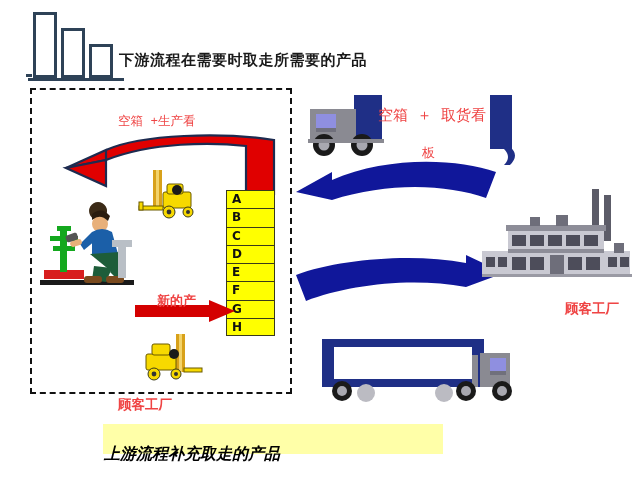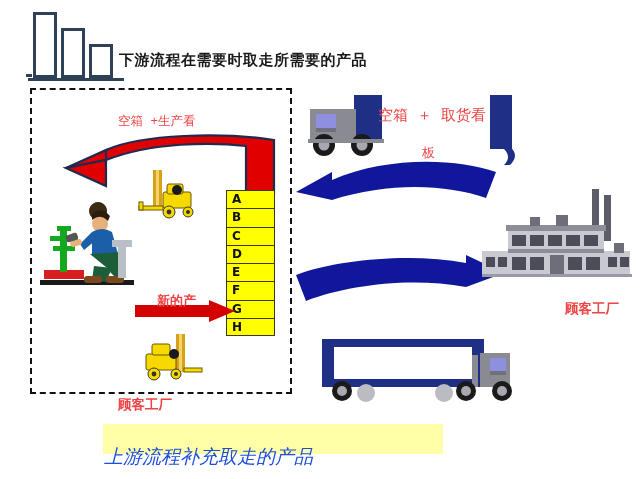--- a/index.html
+++ b/index.html
@@ -34,21 +34,21 @@
     left:119px;top:51px;width:330px;
     font-family:"DejaVu Sans","Liberation Sans",sans-serif;
     font-size:15px;font-weight:bold;color:#1a1a1a;letter-spacing:.5px;
     white-space:nowrap;
   }
   .bottom-band{
     left:103px;top:424px;width:340px;height:30px;background:#ffffa8;
   }
   .bottom-headline{
     left:104px;top:444px;width:360px;
-    font-size:19px;font-weight:normal;color:#1d4ed8;font-style:italic;
+    font-size:16px;font-weight:bold;color:#000000;font-style:italic;
     white-space:nowrap;
   }
 
   
   .lbl{font-size:12.5px;color:#ef4444;white-space:nowrap;font-weight:500;font-family:Liberation Mono, monospace;}
   .lbl-empty-prod{left:118px;top:113px;}
   .lbl-empty-pick{left:378px;top:106px;font-size:15px;}
   .lbl-empty-pick2{left:422px;top:144px;font-size:13px;}
   .lbl-newprod{left:157px;top:292px;font-weight:bold;font-size:13px;text-align:right;}
   .lbl-supplier{left:118px;top:396px;font-size:13.5px;font-weight:600;}

